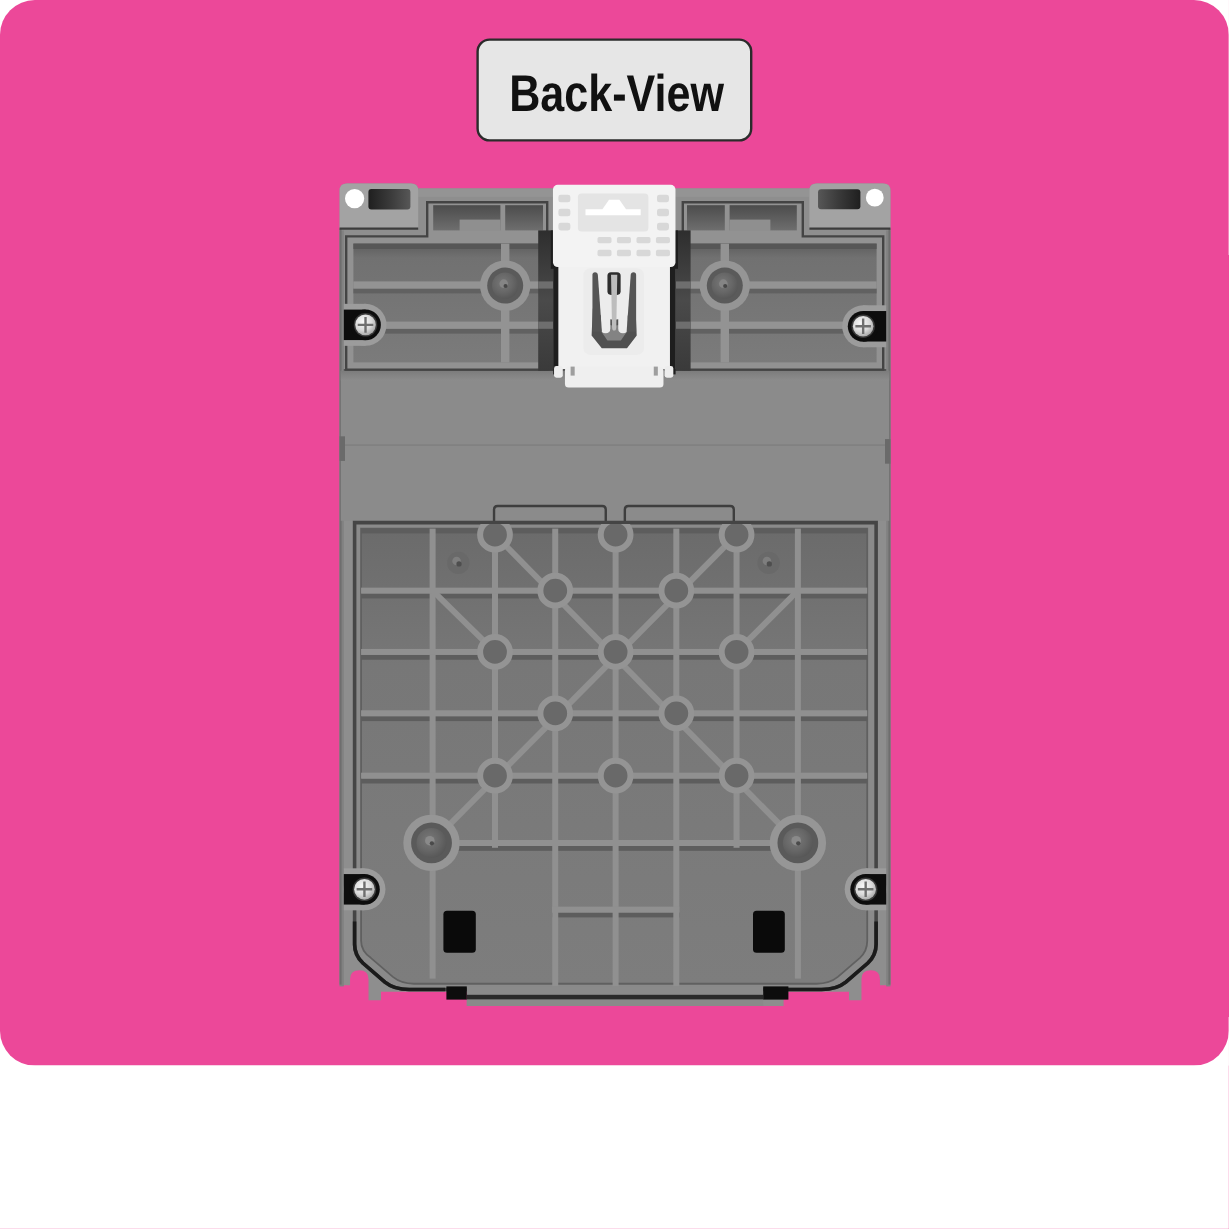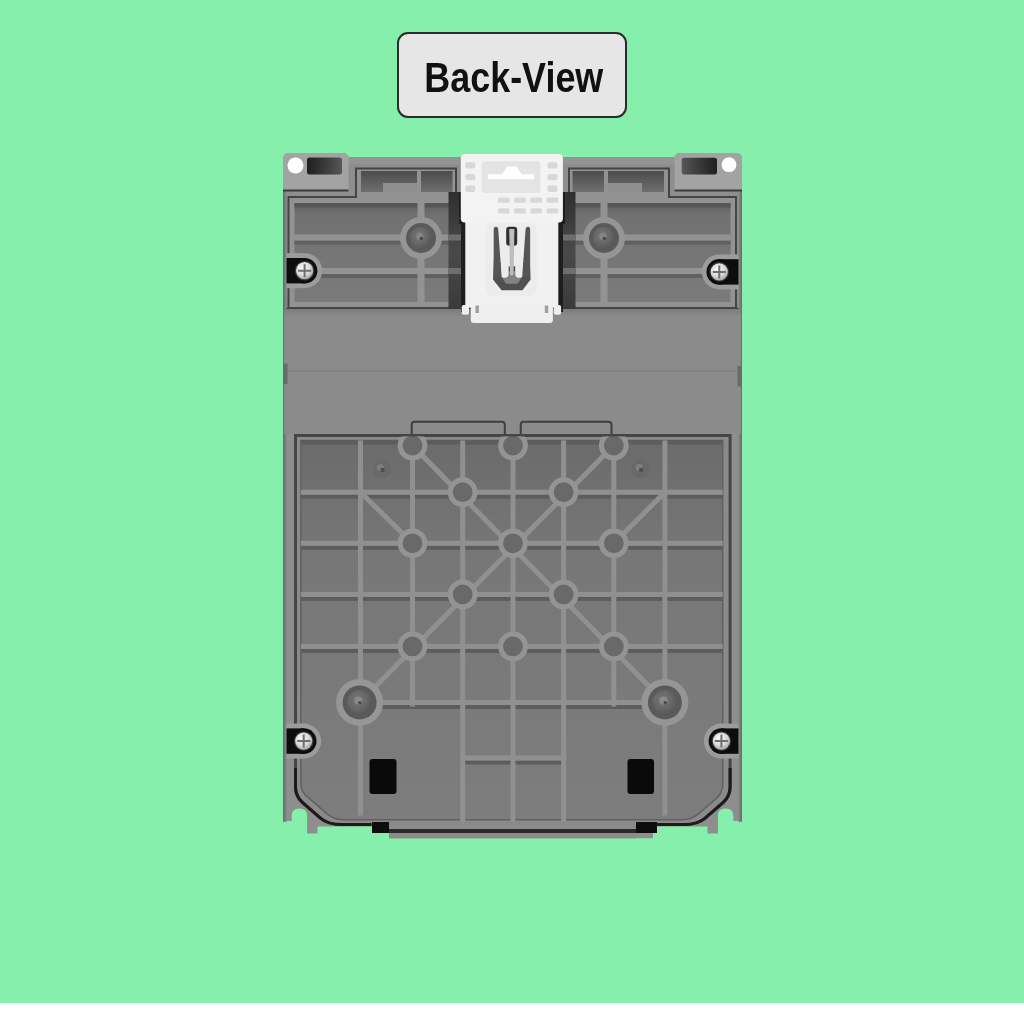--- a/index.html
+++ b/index.html
@@ -1,16 +1,16 @@
 <!DOCTYPE html>
 <html><head>
 <meta charset="utf-8">
 <style>
   html,body{margin:0;padding:0;background:#ffffff;}
-  .wrap{width:1024px;height:1003px;position:relative;background:#86efac;font-family:"Liberation Sans", sans-serif;}
+  .wrap{width:1024px;height:888px;position:relative;background:#ec4899;font-family:"Liberation Sans", sans-serif;border-radius:29px;}
 </style>
 </head>
 <body>
 <div class="wrap">
 <svg width="1024" height="1024" viewBox="0 0 1024 1024">
 <defs>
   <linearGradient id="pocketV" x1="0" y1="0" x2="0" y2="1">
     <stop offset="0" stop-color="#5d5d5d"></stop>
     <stop offset="0.12" stop-color="#717171"></stop>
     <stop offset="1" stop-color="#7b7b7b"></stop>

